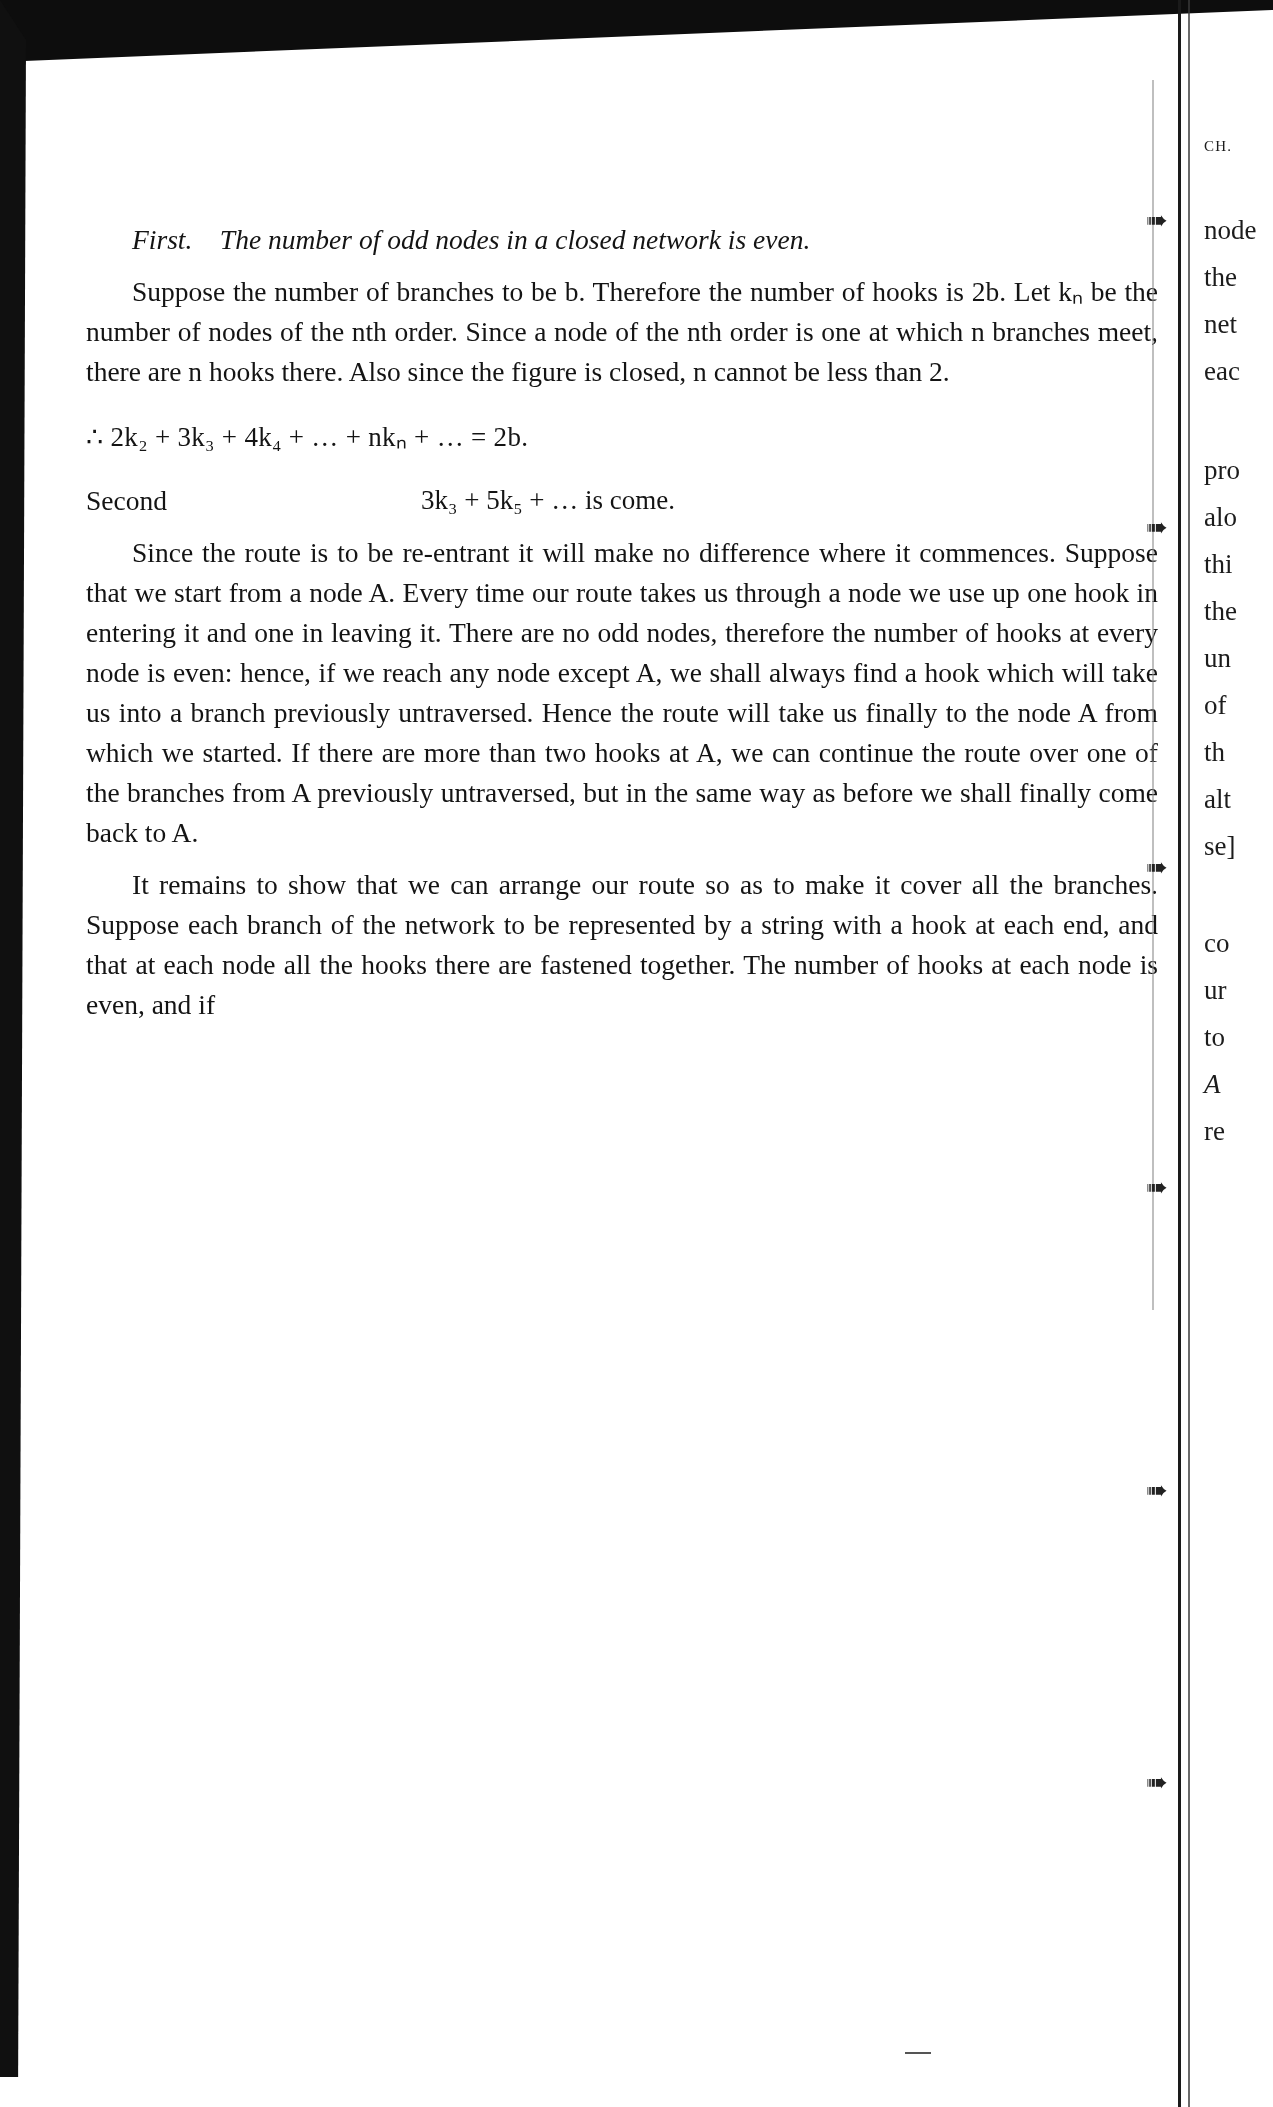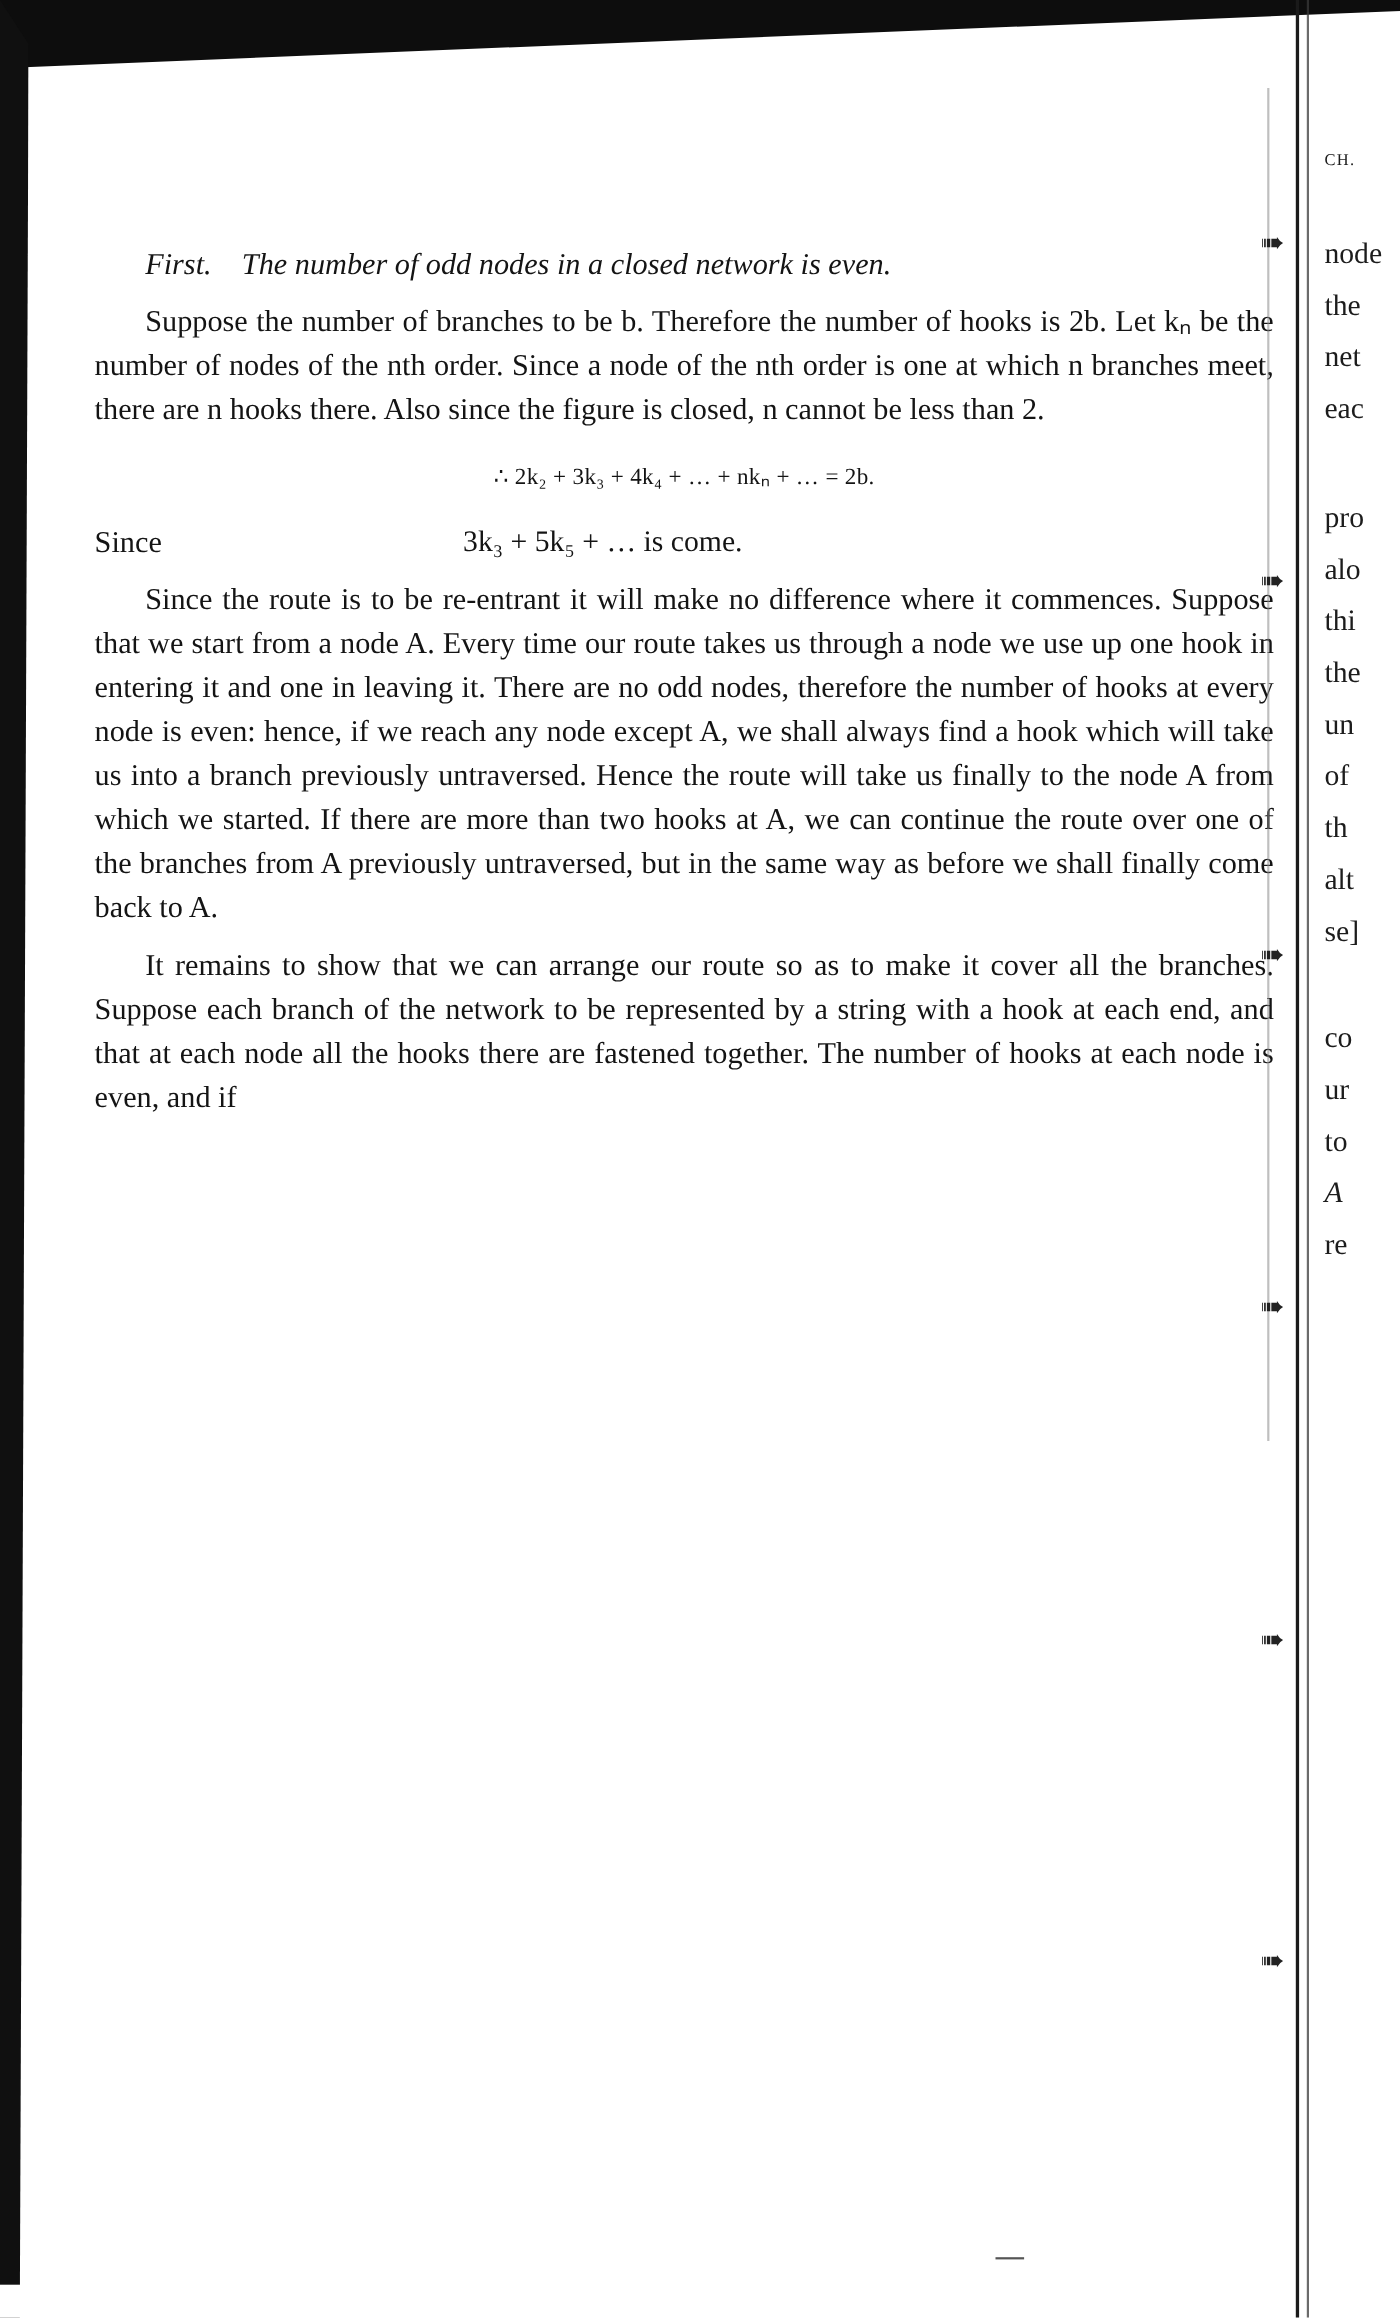--- a/index.html
+++ b/index.html
@@ -113,23 +113,23 @@
   }
   p.gap {
     margin-top: 12px;
   }
   .ital {
     font-style: italic;
   }
 
   
   .eq {
-    text-align: center;
+    text-align: left;
     margin: 26px 0 0 0;
-    font-size: 21px;
+    font-size: 27px;
     letter-spacing: .3px;
   }
   .eq-row {
     position: relative;
     margin-top: 24px;
     height: 40px;
   }
   .eq-row .lead {
     position: absolute;
     left: 0;
@@ -217,21 +217,21 @@
       <span class="ital">First.</span>
       &nbsp;&nbsp;
       <span class="ital">The number of odd nodes in a closed network is even.</span>
     </p>
 
     <p class="indent gap">Suppose the number of branches to be b.   Therefore the number of hooks is 2b.   Let kₙ be the number of nodes of the nth order.   Since a node of the nth order is one at which n branches meet, there are n hooks there.   Also since the figure is closed, n cannot be less than 2.</p>
 
     <div class="eq">∴  2k₂ + 3k₃ + 4k₄ + … + nkₙ + … = 2b.</div>
 
     <div class="eq-row">
-      <span class="lead">Since</span>
+      <span class="lead">Second</span>
       <span class="expr">3k₃ + 5k₅ + …   is come.</span>
     </div>
 
 
 
     <p class="indent gap">Since the route is to be re-entrant it will make no difference where it commences.   Suppose that we start from a node A.   Every time our route takes us through a node we use up one hook in entering it and one in leaving it.   There are no odd nodes, therefore the number of hooks at every node is even: hence, if we reach any node except A, we shall always find a hook which will take us into a branch previously untraversed.   Hence the route will take us finally to the node A from which we started.   If there are more than two hooks at A, we can continue the route over one of the branches from A previously untraversed, but in the same way as before we shall finally come back to A.</p>
 
     <p class="indent gap">It remains to show that we can arrange our route so as to make it cover all the branches.   Suppose each branch of the network to be represented by a string with a hook at each end, and that at each node all the hooks there are fastened together.   The number of hooks at each node is even, and if</p>
 
   </div>

